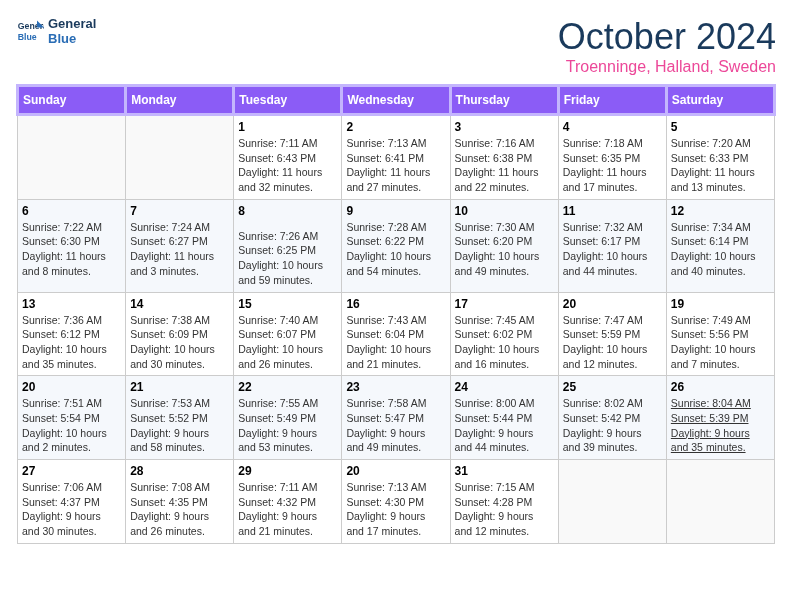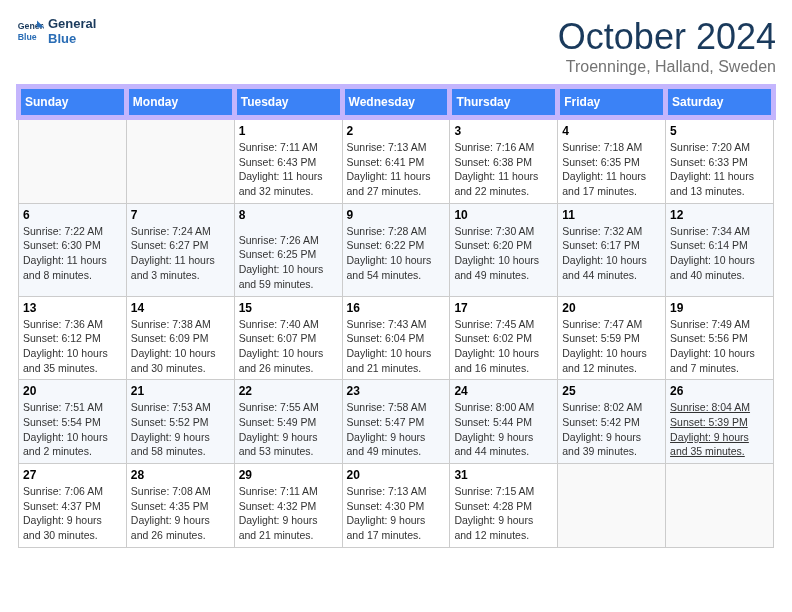--- a/index.html
+++ b/index.html
@@ -28,34 +28,34 @@
     .title-block {
       text-align: right;
     }
     .month-title {
       font-size: 36px;
       color: #1a3a5c;
       font-weight: normal;
     }
     .location-title {
       font-size: 16px;
-      color: #737373;
+      color: #ec4899;
     }
     table {
       width: 100%;
       border-collapse: collapse;
       font-size: 11px;
     }
     thead tr th {
-      background-color: #3b82f6;
+      background-color: #8b5cf6;
       color: #fff;
       padding: 6px 4px;
       text-align: left;
       font-size: 12px;
-      border: 5px solid #c4b5fd;
+      border: 3px solid #c4b5fd;
     }
     tbody tr td {
       border: 1px solid #ccc;
       vertical-align: top;
       padding: 4px;
       width: calc(100% / 7);
       min-height: 80px;
       background: #fff;
     }
     tbody tr:nth-child(even) td {

